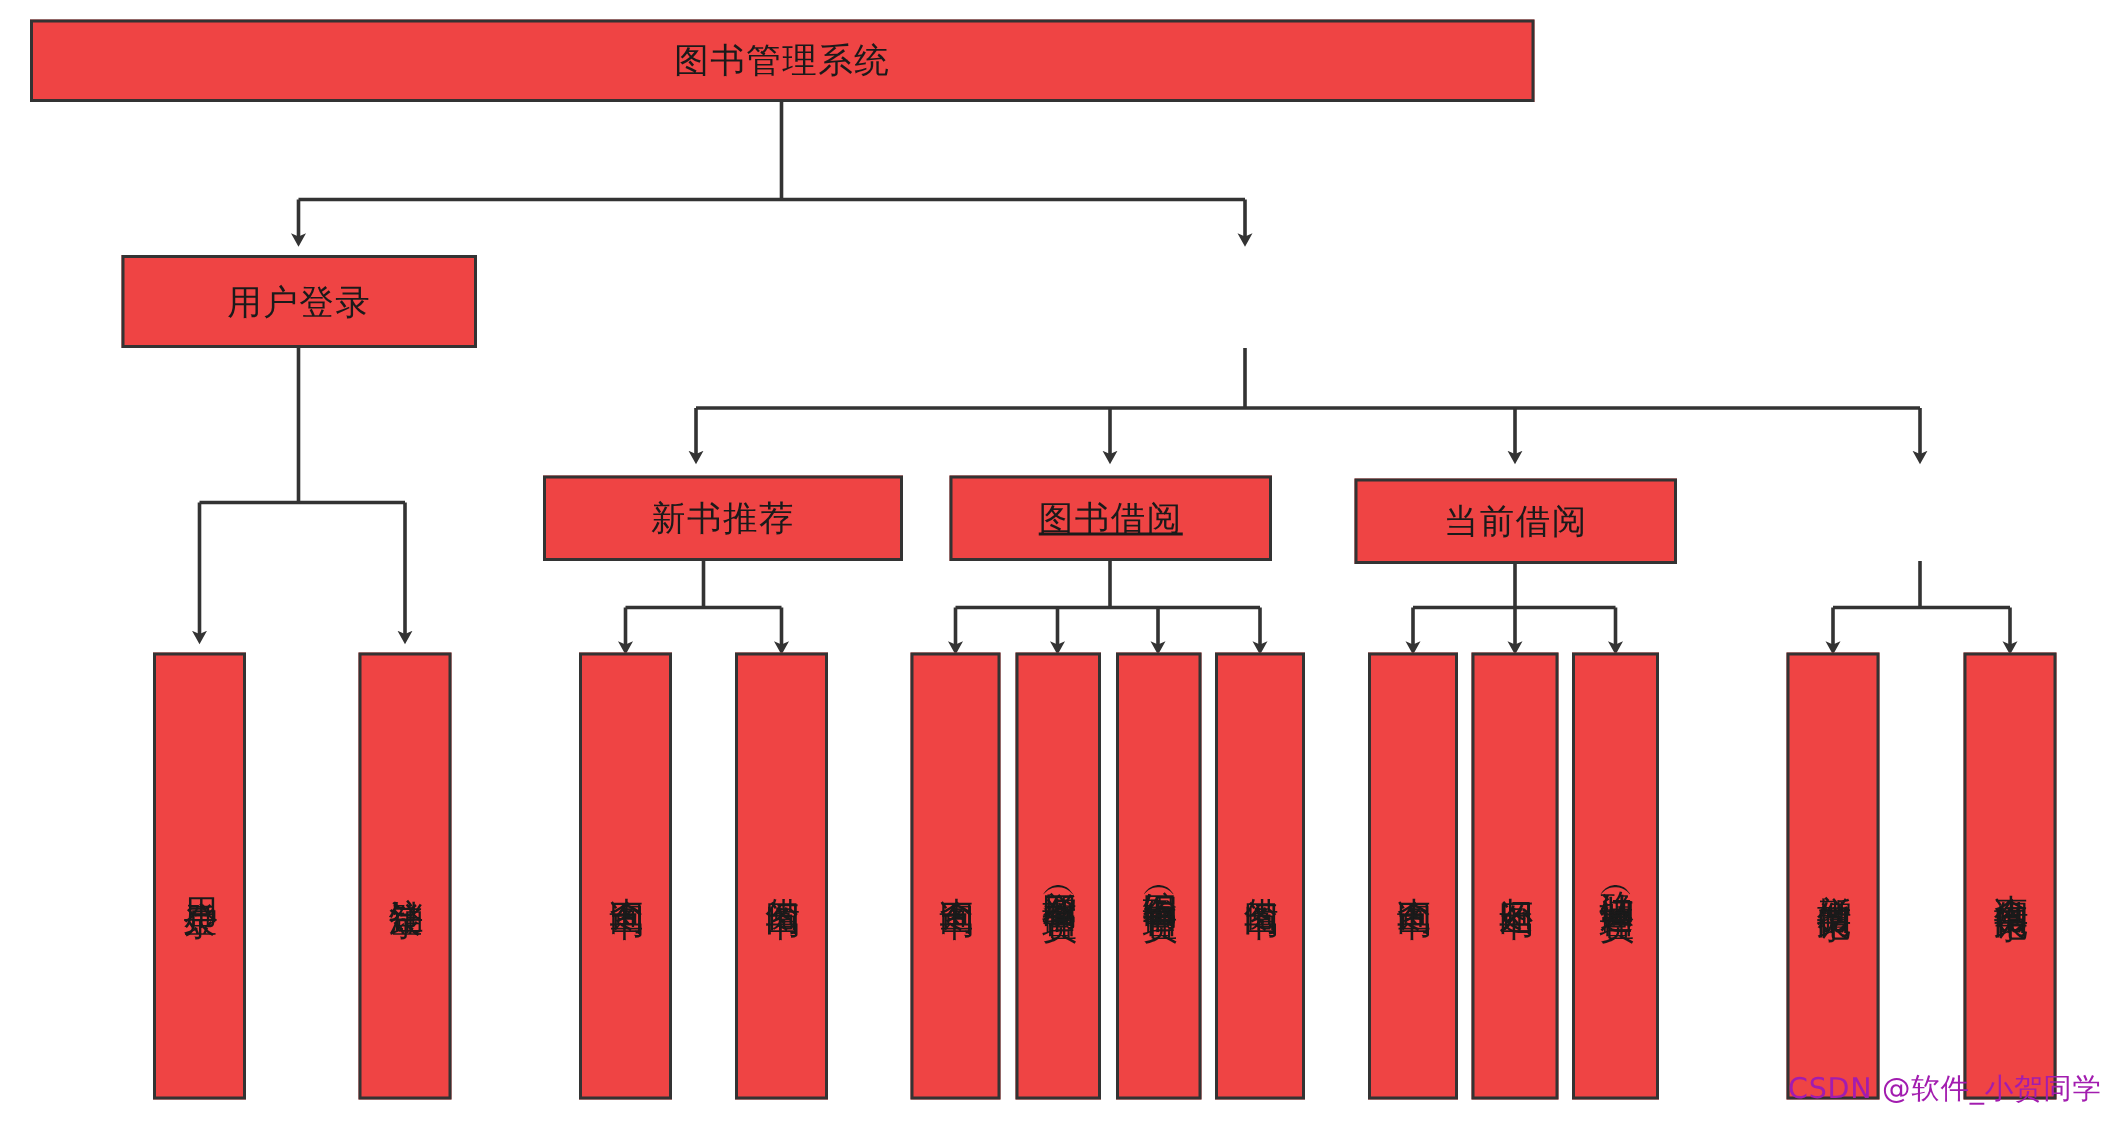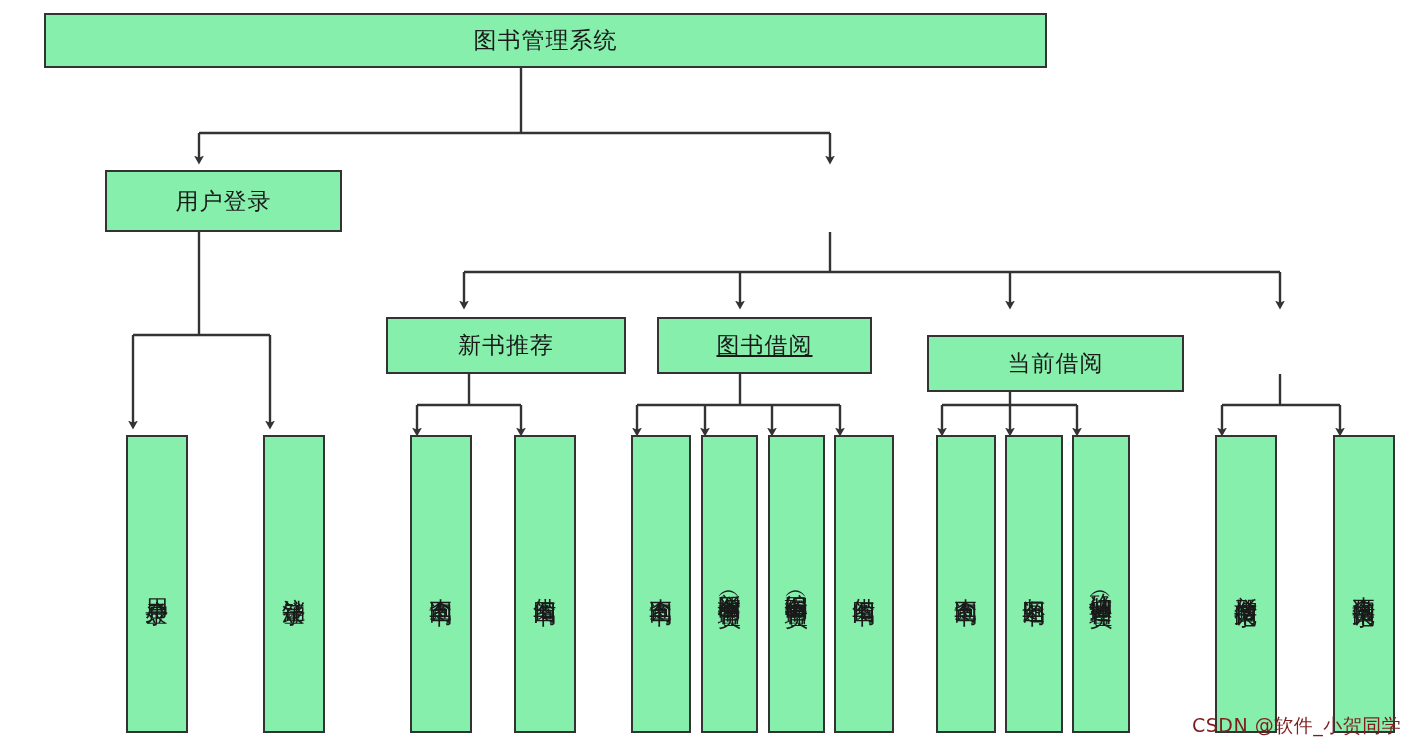--- a/index.html
+++ b/index.html
@@ -14,26 +14,25 @@
     position: relative;
     width: 1405px;
     height: 747px;
     background: #ffffff;
     overflow: hidden;
   }
   .node {
     position: absolute;
     box-sizing: border-box;
     border: 2px solid #333333;
-    background: #86efac;
+    background: #ef4444;
     display: flex;
     align-items: center;
     justify-content: center;
     color: #1a1a1a;
-    margin-left: 24px;
   }
   .node.horiz {
     font-size: 23px;
     letter-spacing: 1px;
   }
   .node.vert {
     writing-mode: vertical-rl;
     text-orientation: upright;
     font-size: 23px;
     line-height: 1.16;
@@ -59,21 +58,21 @@
     stroke: #333333;
     stroke-width: 2.4;
     fill: none;
   }
   .arrowhead {
     fill: #333333;
   }
   .watermark {
     position: absolute;
     font-size: 19px;
-    color: #7f1d1d;
+    color: #a21caf;
     white-space: nowrap;
     letter-spacing: 0.5px;
   }
 </style>
 </head>
 <body>
 
 <div id="canvas">
 
   <svg class="wires" viewBox="0 0 1405 747">
@@ -131,21 +130,21 @@
   <div class="node horiz" style="left:81px; top:170px; width:237px; height:62px;">
     <span>用户登录</span>
   </div>
 
   <div class="node horiz" style="left:362px; top:317px; width:240px; height:57px;">
     <span>新书推荐</span>
   </div>
   <div class="node horiz" style="left:633px; top:317px; width:215px; height:57px;text-decoration:underline;">
     <span>图书借阅</span>
   </div>
-  <div class="node horiz" style="left:903px; top:335px; width:257px; height:57px;">
+  <div class="node horiz" style="left:903px; top:319px; width:215px; height:57px;">
     <span>当前借阅</span>
   </div>
 
   <div class="node vert" style="left:102px; top:435px; width:62px; height:298px;">
     <span class="vtext">用户登录</span>
   </div>
   <div class="node vert" style="left:239px; top:435px; width:62px; height:298px;">
     <span class="vtext">注销登录</span>
   </div>
 

